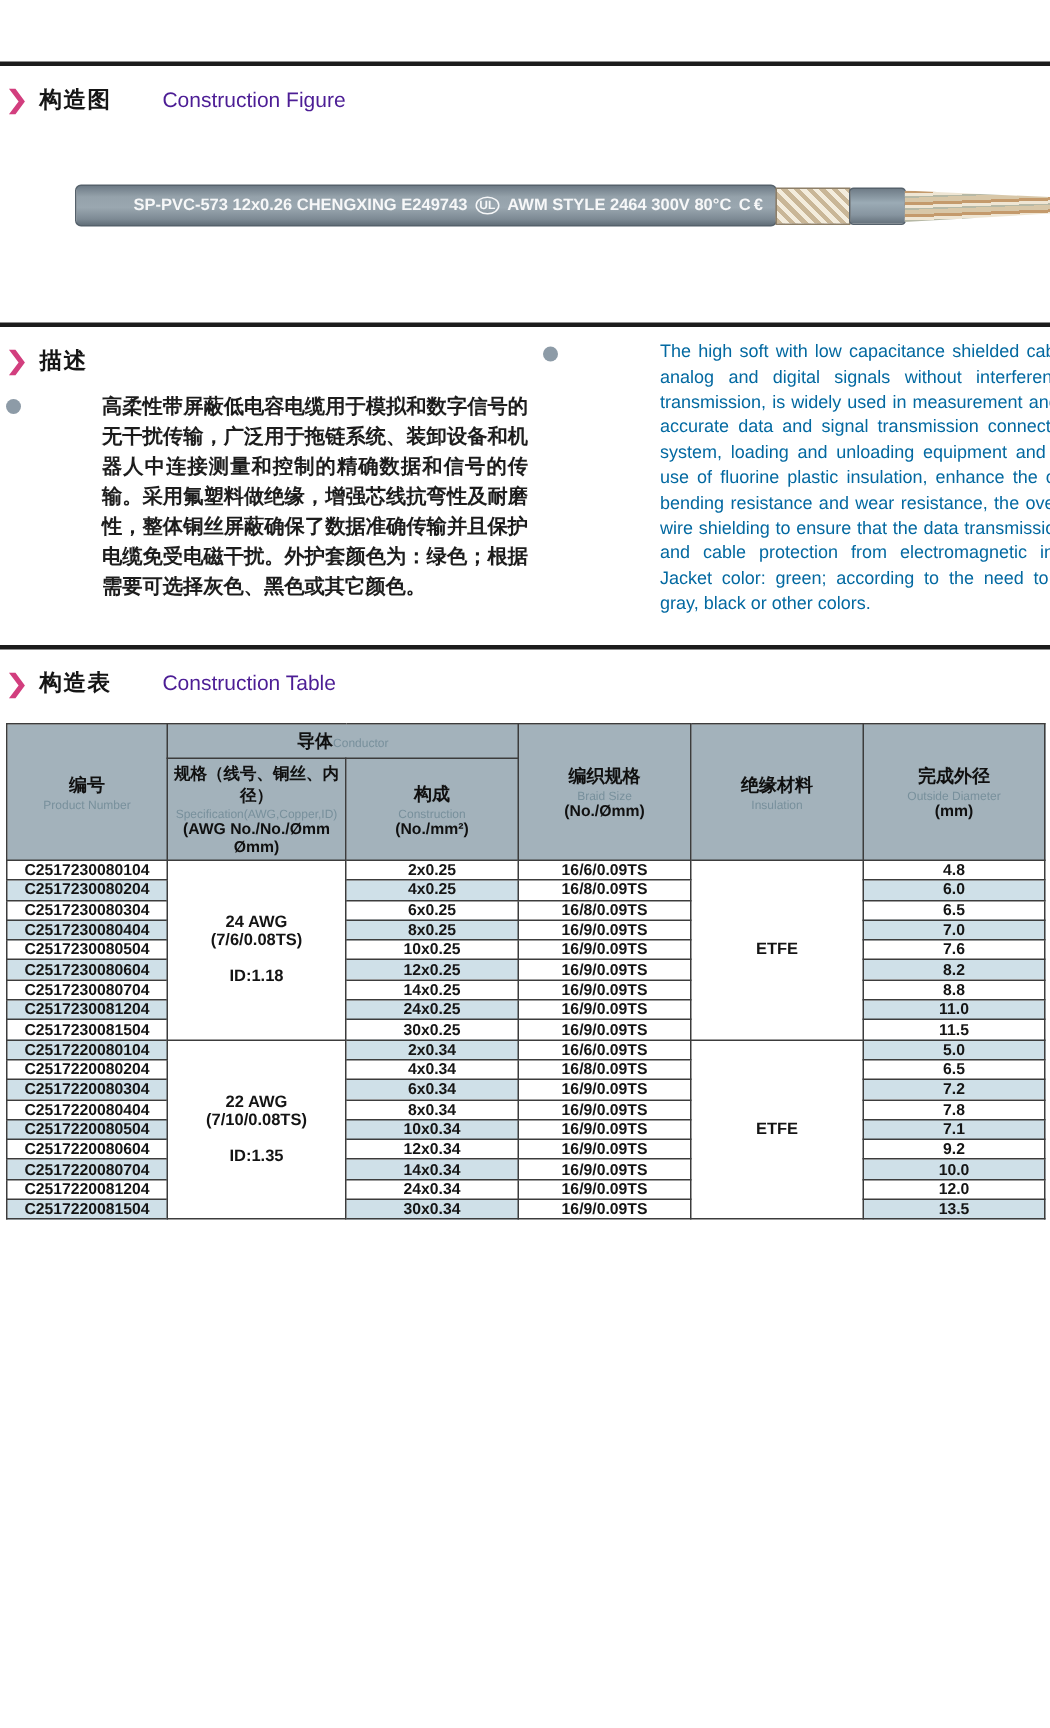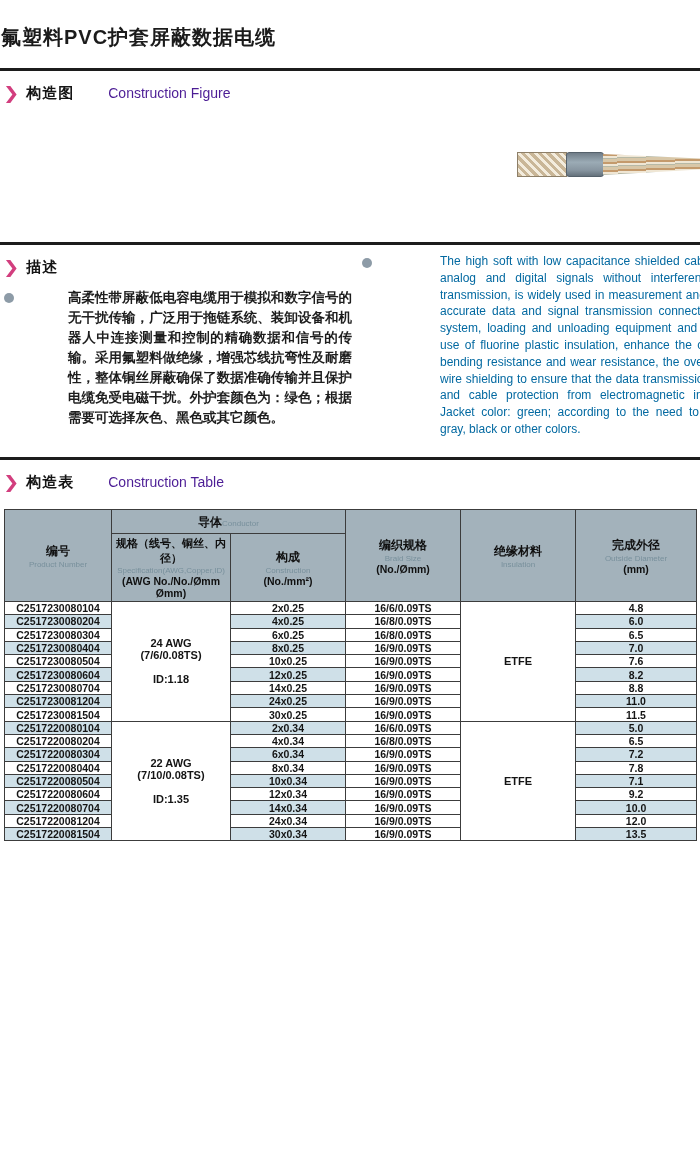--- a/index.html
+++ b/index.html
@@ -83,32 +83,39 @@
   .ct td.c-spec, .ct td.c-ins { background:#ffffff; font-size:11px; }
   .spec-id { margin-top:12px; }
 </style>
 </head>
 <body>
 
 <div class="page">
 
 
   <div class="subtitle">
-    <span class="cn">氟塑料PVC护套屏蔽数据电缆</span>
   </div>
 
   <div class="rule rule1"></div>
 
   <div class="sec-head">
     <span class="chev">❯</span>
     <span class="sec-cn">构造图</span>
     <span class="sec-en">Construction Figure</span>
   </div>
 
   <div class="cable-zone">
+    <div class="jacket">
+      <span class="jacket-text">
+        <span>SP-PVC-573 12x0.26 CHENGXING E249743</span>
+        <span class="ul-badge">UL</span>
+        <span>AWM STYLE 2464 300V 80°C</span>
+        <span class="ce-badge">C€</span>
+      </span>
+    </div>
     <div class="braid"></div>
     <div class="ring"></div>
     <div class="wires"></div>
   </div>
 
   <div class="rule rule2"></div>
 
   <div class="desc-wrap">
     <div class="desc-left">
       <div class="sec-head" style="margin-left:4px;">

